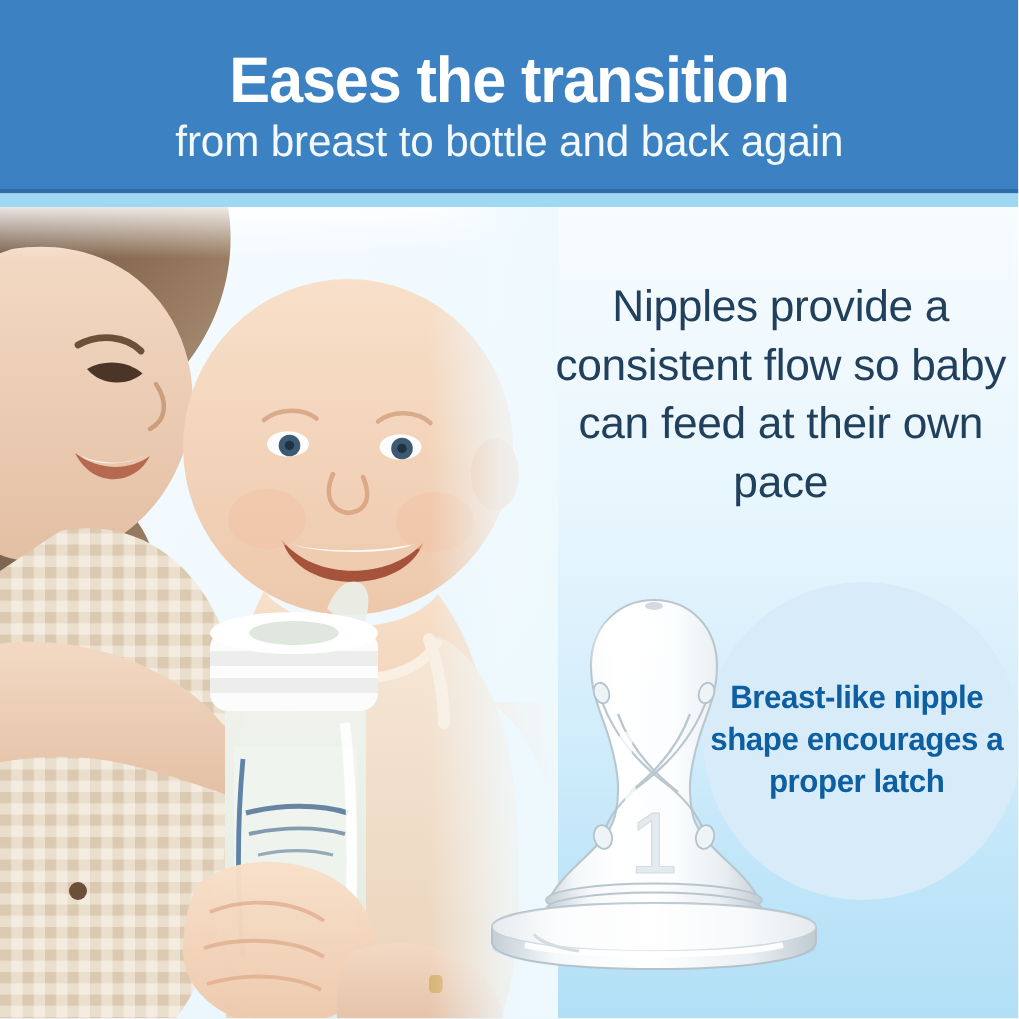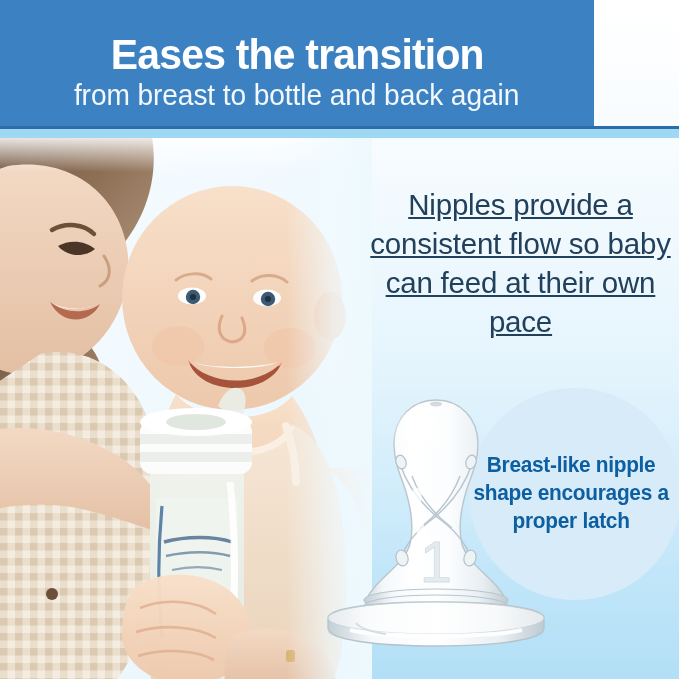--- a/index.html
+++ b/index.html
@@ -19,21 +19,21 @@
        #f0f9fe 34%,
        #e6f5fd 52%,
        #d4eefb 70%,
        #c2e6f9 84%,
        #b2dff6 100%);
   }
 
   
   .header {
     position:absolute; left:0; top:0;
-    width:594px; height:128px;
+    width:679px; height:128px;
     background:#3c82c2;
     display:flex; flex-direction:column;
     align-items:center; justify-content:center;
     padding-top:16px;
   }
   .header-rule {
     position:absolute; left:0; top:126px;
     width:679px; height:3px;
     background:#2d6ca6;
   }
@@ -90,21 +90,20 @@
   .body-copy {
     position:absolute;
     left:362px; top:186px;
     width:317px;
     text-align:center;
     color:#21405c;
     font-size:29.5px;
     font-weight:300;
     line-height:1.32;
     letter-spacing:-0.2px;
-    text-decoration:underline;
   }
 
   
   .callout {
     position:absolute;
     left:469px; top:388px;
     width:212px; height:212px;
     border-radius:50%;
     background:#d7ecf8;
     display:flex; align-items:center; justify-content:center;

